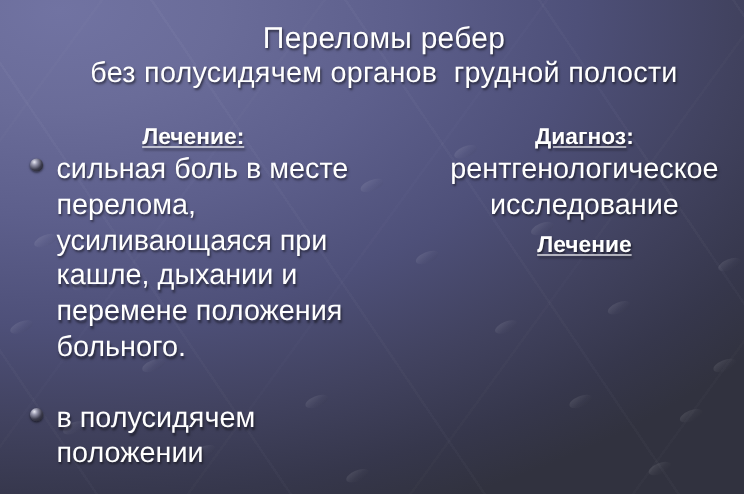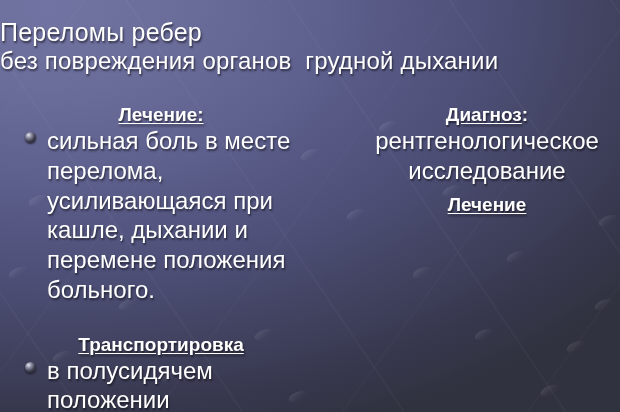--- a/index.html
+++ b/index.html
@@ -59,21 +59,23 @@
     transform: rotate(-22deg);
     opacity: .55;
   }
 
   
   .title-block {
     position: absolute;
     left: 0;
     right: 0;
     top: 18px;
+    text-align: center;
     line-height: 1.16;
+    padding-left: 20px;
   }
   .title-l1, .title-l2 {
     font-size: 25px;
     letter-spacing: .2px;
     text-shadow: 1px 2px 2px rgba(0,0,0,.55);
     white-space: pre;
   }
   .title-l2 { font-size: 24px; }
 
   .col {
@@ -151,41 +153,38 @@
     <i style="left:566px; top:342px;"></i>
     <i style="left:594px; top:300px;"></i>
     <i style="left:506px; top:252px;"></i>
     <i style="left:442px; top:186px;"></i>
     <i style="left:378px; top:122px;"></i>
     <i style="left:598px; top:216px;"></i>
   </div>
 
   <div class="title-block">
     <div class="title-l1">Переломы ребер</div>
-    <div class="title-l2">без повреждения органов  грудной дыхании</div>
+    <div class="title-l2">без полусидячем органов  грудной полости</div>
   </div>
 
   <div class="col col-left">
 
     <div class="sec-head">
       <u>Лечение:</u>
     </div>
 
     <ul class="bullets">
       <li>
         <span class="dot"></span>
         <span>сильная боль в месте перелома, усиливающаяся при кашле, дыхании и перемене положения больного.</span>
       </li>
     </ul>
 
     <div style="height:26px"></div>
 
-    <div class="sec-head">
-      <u>Транспортировка</u>
-    </div>
 
     <ul class="bullets">
       <li>
         <span class="dot"></span>
         <span> в полусидячем положении</span>
       </li>
     </ul>
   </div>
 
   <div class="col col-right">

